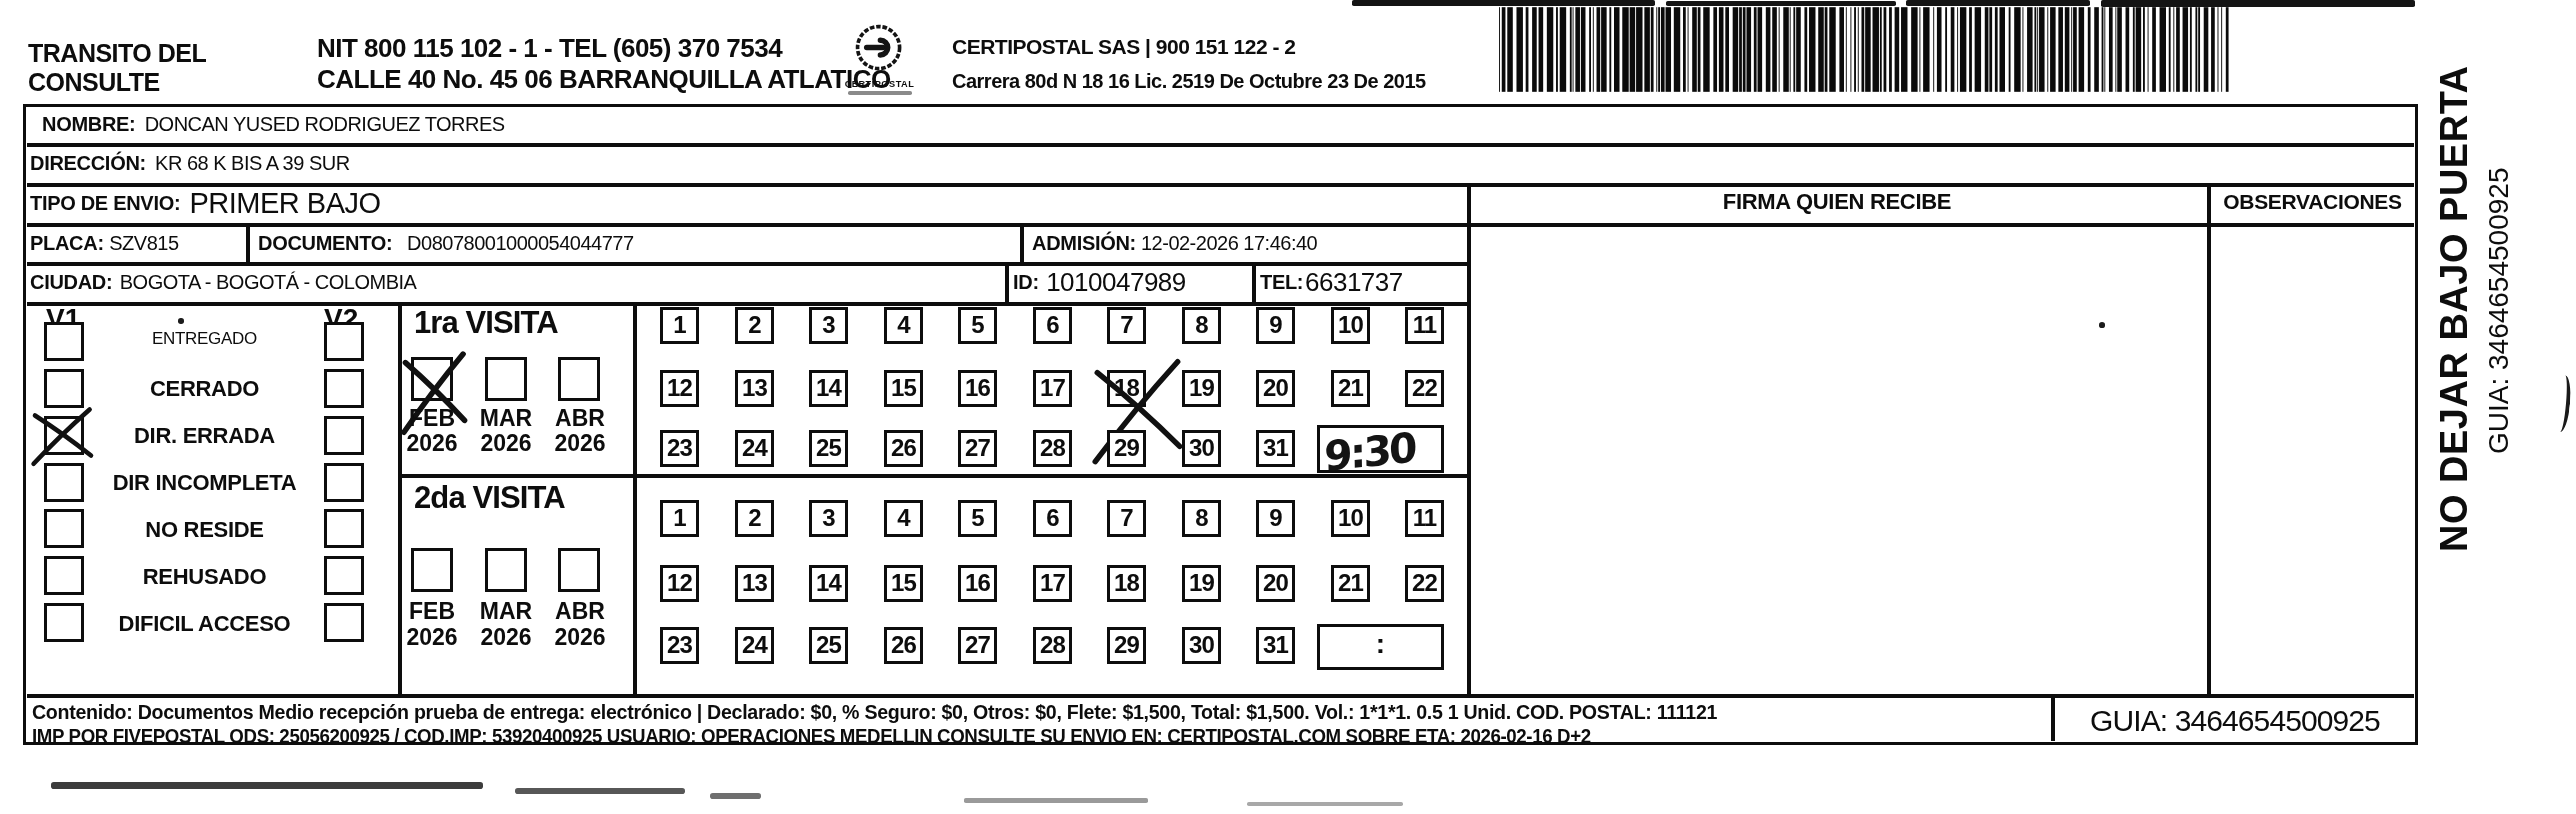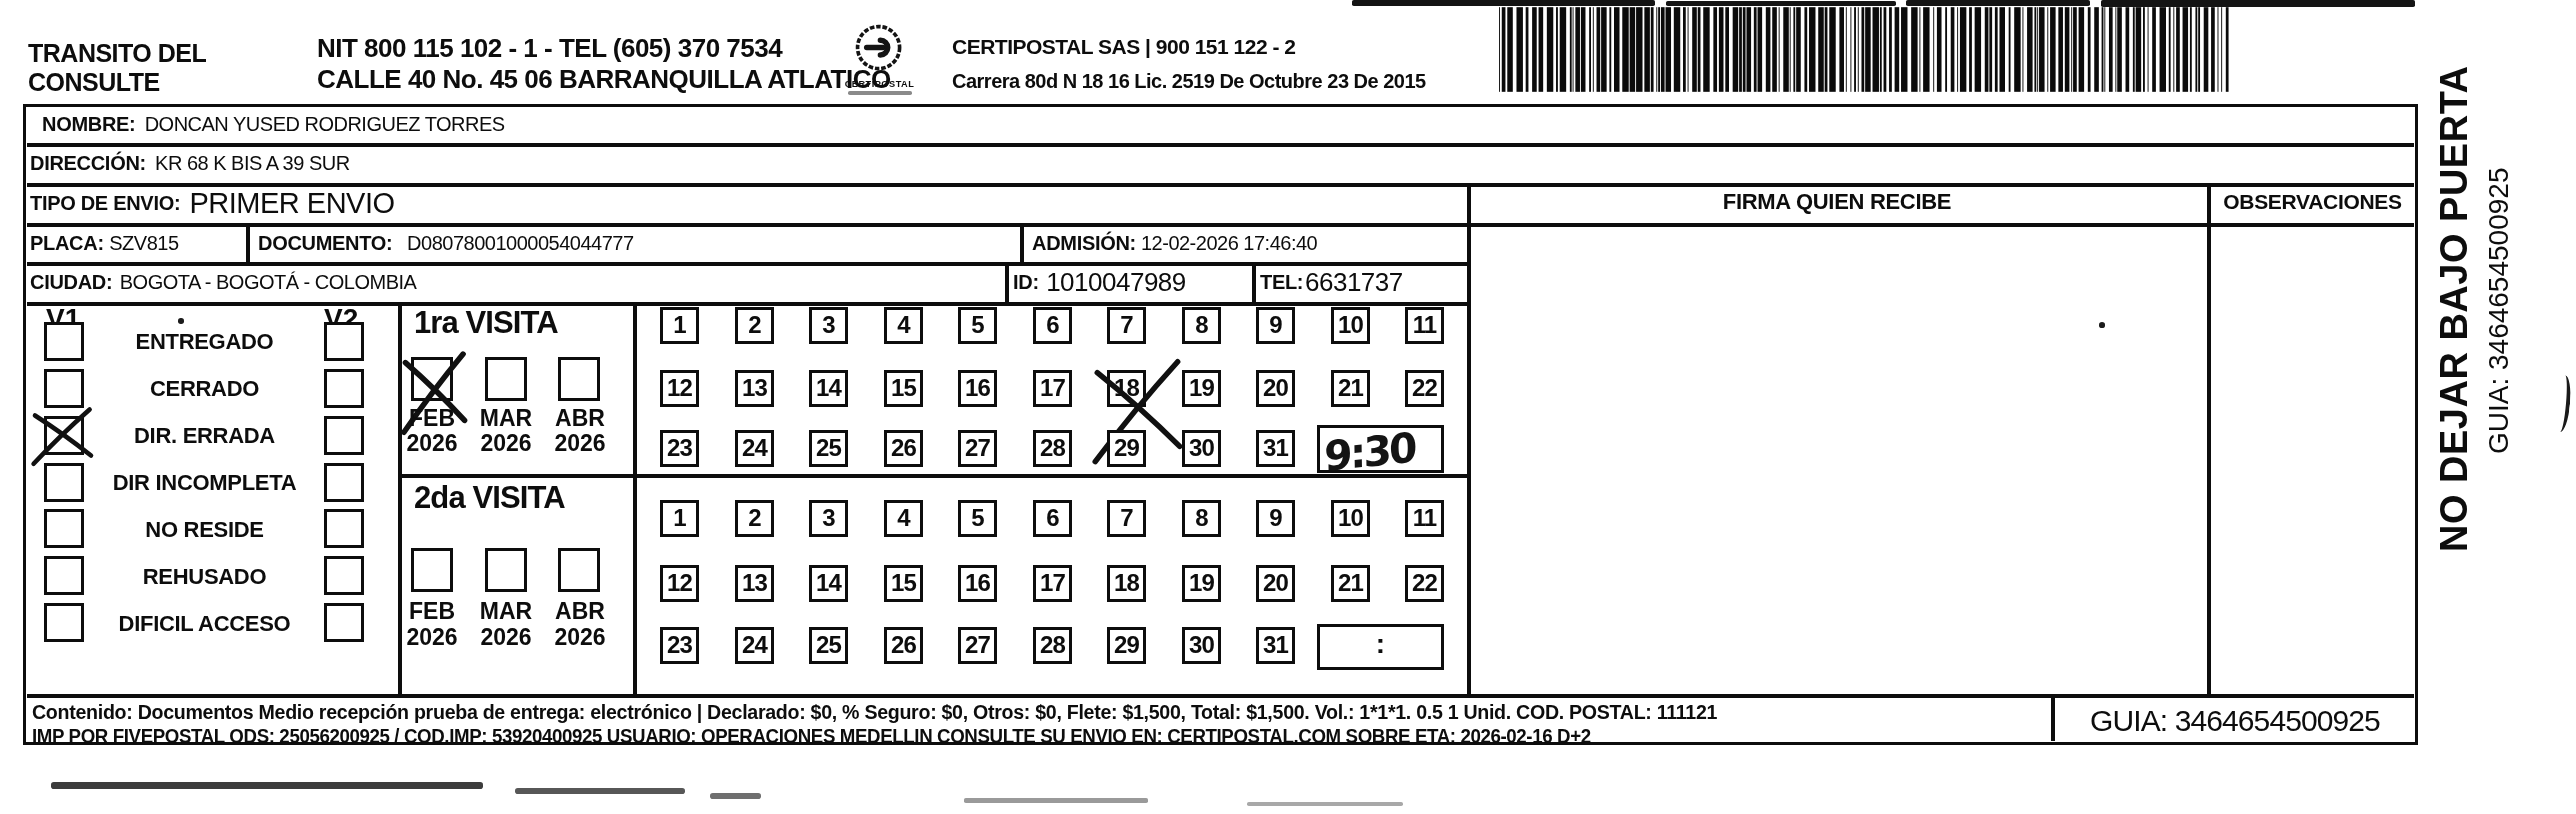--- a/index.html
+++ b/index.html
@@ -64,21 +64,21 @@
   <div class="field" style="left:42px;top:104px">
     <span class="lbl">NOMBRE:</span>
     <span class="val">DONCAN YUSED RODRIGUEZ TORRES</span>
   </div>
   <div class="field" style="left:30px;top:143px">
     <span class="lbl">DIRECCIÓN:</span>
     <span class="val">KR 68 K BIS A 39 SUR</span>
   </div>
   <div class="field" style="left:30px;top:183px">
     <span class="lbl">TIPO DE ENVIO:</span>
-    <span class="val" style="font-size:29px">PRIMER ENVIO</span>
+    <span class="val" style="font-size:29px">PRIMER BAJO</span>
   </div>
   <div class="field" style="left:30px;top:223px;gap:5.5px">
     <span class="lbl">PLACA:</span>
     <span class="val">SZV815</span>
   </div>
   <div class="field" style="left:258px;top:223px;gap:14.7px">
     <span class="lbl">DOCUMENTO:</span>
     <span class="val">D08078001000054044777</span>
   </div>
   <div class="field" style="left:1032px;top:223px;gap:5px">
@@ -121,21 +121,21 @@
   <div class="artifact" style="left:51px;top:782px;width:432px;height:7.4px;background:#3c3c3c;border-radius:2.8px"></div>
   <div class="artifact" style="left:515px;top:788px;width:170px;height:6.4px;background:#575757;border-radius:2.8px"></div>
   <div class="artifact" style="left:710px;top:793px;width:51px;height:5.5px;background:#6f6f6f;border-radius:2.8px"></div>
   <div class="artifact" style="left:964px;top:798px;width:184px;height:4.6px;background:#9a9a9a;border-radius:1.8px"></div>
   <div class="artifact" style="left:1247px;top:802px;width:156px;height:3.7px;background:#a8a8a8;border-radius:1.8px"></div>
   <div class="artifact" style="left:178px;top:318px;width:5.5px;height:5.5px;background:#1c1c1c;border-radius:50%"></div>
   <div class="artifact" style="left:2099px;top:322px;width:6.4px;height:5.5px;background:#1c1c1c;border-radius:50%"></div>
   <div class="artifact" style="left:2555px;top:375px;width:14.7px;height:57px;border-right:4.6px solid #1a1a1a;border-radius:50%;transform:rotate(5deg)"></div>
 
 <div class="abs" style="left: 44px; top: 322px; width: 40px; height: 39px; border: 3.7px solid rgb(13, 13, 13); background: rgb(255, 255, 255);"></div>
-    <div class="abs" style="left: 87px; top: 329px; width: 235px; text-align: center; font-size: 22px; font-weight: 700; letter-spacing: -0.3px; white-space: nowrap;">ENTREGADO</div>
+    <div class="abs" style="left: 87px; top: 329px; width: 235px; text-align: center; font-size: 17px; font-weight: 400; letter-spacing: -0.3px; white-space: nowrap;">ENTREGADO</div>
     <div class="abs" style="left: 324px; top: 322px; width: 40px; height: 39px; border: 3.7px solid rgb(13, 13, 13); background: rgb(255, 255, 255);"></div>
     <div class="abs" style="left: 44px; top: 369px; width: 40px; height: 39px; border: 3.7px solid rgb(13, 13, 13); background: rgb(255, 255, 255);"></div>
     <div class="abs" style="left: 87px; top: 376px; width: 235px; text-align: center; font-size: 22px; font-weight: 700; letter-spacing: -0.3px; white-space: nowrap;">CERRADO</div>
     <div class="abs" style="left: 324px; top: 369px; width: 40px; height: 39px; border: 3.7px solid rgb(13, 13, 13); background: rgb(255, 255, 255);"></div>
     <div class="abs" style="left: 44px; top: 416px; width: 40px; height: 39px; border: 3.7px solid rgb(13, 13, 13); background: rgb(255, 255, 255);"></div>
     <svg width="70" height="59" style="position: absolute; overflow: visible; left: 28px; top: 406px;" viewBox="0 0 76 64">
       <path d="M7.6000000000000005 10.24 Q39.52 30.72 68.4 53.76" fill="none" stroke="#111" stroke-width="5" stroke-linecap="round"></path>
       <path d="M66.88 3.84 Q34.96 32 6.08 62.72" fill="none" stroke="#111" stroke-width="5" stroke-linecap="round"></path>
     </svg>
     <div class="abs" style="left: 87px; top: 423px; width: 235px; text-align: center; font-size: 22px; font-weight: 700; letter-spacing: -0.3px; white-space: nowrap;">DIR. ERRADA</div>

